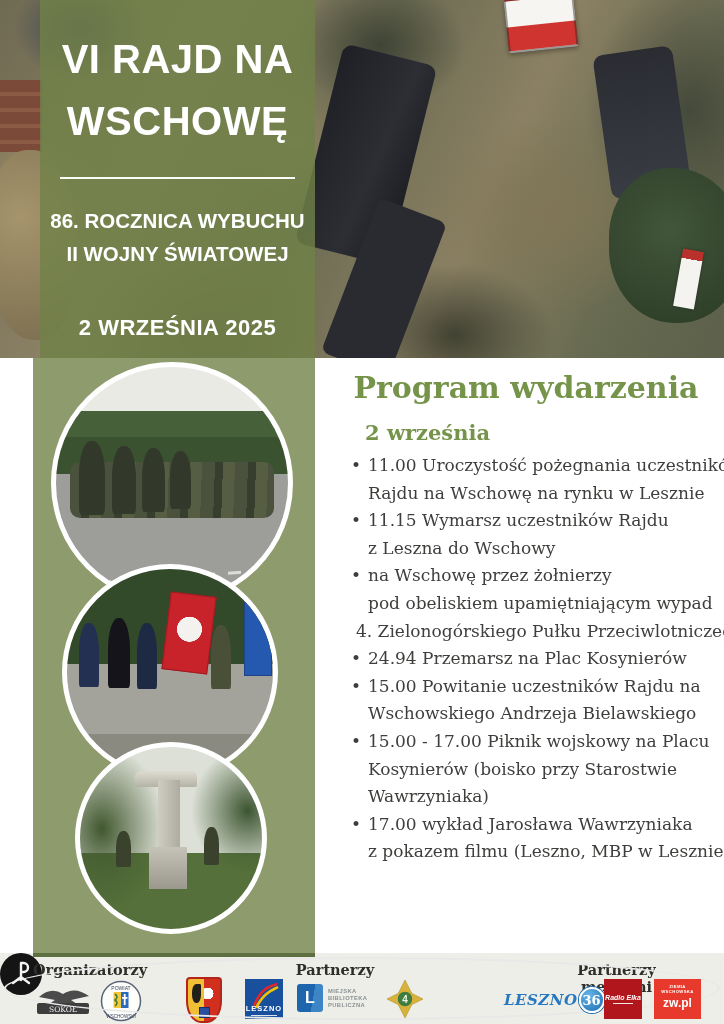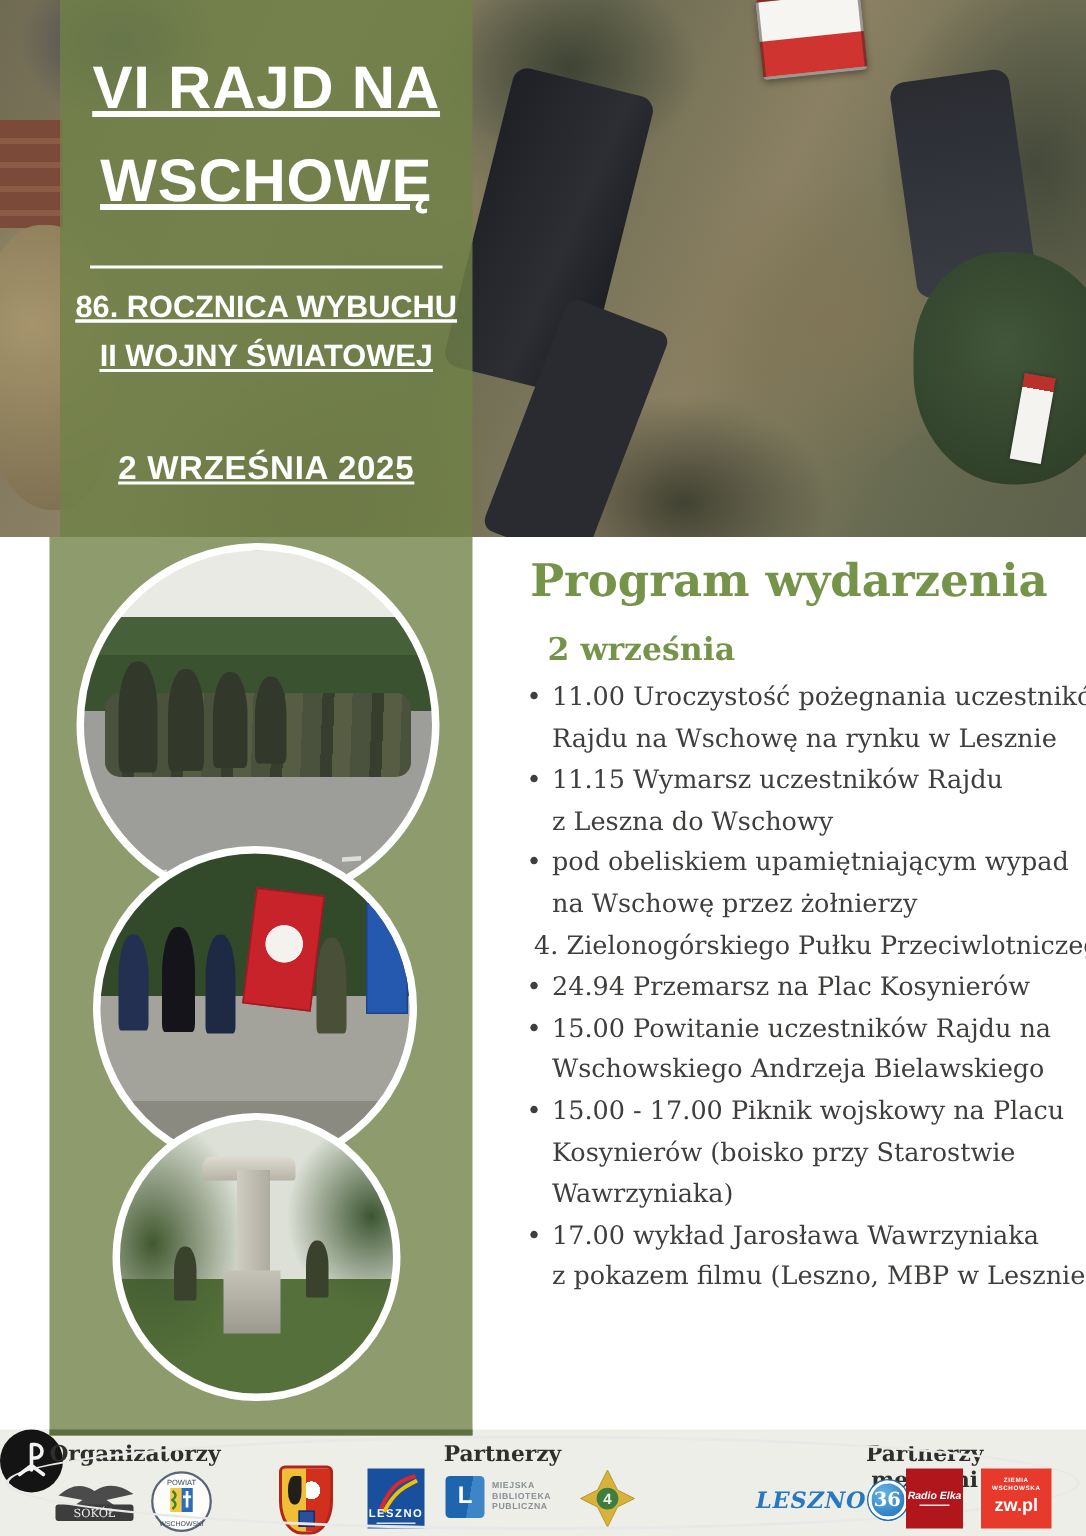--- a/index.html
+++ b/index.html
@@ -23,24 +23,24 @@
   .rifle-a{left:318px;top:52px;width:96px;height:205px;transform:rotate(14deg);background:linear-gradient(100deg,#1e2025,#2c2e34 60%,#1a1c20);border-radius:10px;}
   .rifle-b{left:348px;top:205px;width:72px;height:165px;transform:rotate(21deg);background:#292b31;border-radius:8px;}
   .gear-right{left:602px;top:50px;width:80px;height:145px;transform:rotate(-8deg);background:linear-gradient(#2a2c32,#3a3c44);border-radius:10px;}
   .beret{right:-20px;top:168px;width:135px;height:155px;background:radial-gradient(circle at 45% 40%,#41563a,#2b3a25);border-radius:46% 54% 50% 50%;}
   .beret-flag{left:678px;top:250px;width:21px;height:58px;transform:rotate(10deg);background:linear-gradient(#b8312b 0 16%,#f4f3ef 16%);box-shadow:0 0 3px rgba(0,0,0,.4);}
   .flag-patch{left:506px;top:-4px;width:66px;height:50px;transform:rotate(-6deg);background:linear-gradient(#f6f5f1 52%,#cf3430 52%);border:2px solid rgba(40,40,36,.45);border-radius:3px;box-shadow:0 2px 5px rgba(0,0,0,.35);}
 
   .hero-overlay{left:40px;top:0;width:275px;height:358px;background:rgba(112,129,72,.82);
     display:flex;flex-direction:column;align-items:center;text-align:center;color:#fff;
     font-family:"Liberation Sans",sans-serif;}
-  .hero-overlay *{position:static;text-decoration:underline;}
+  .hero-overlay *{position:static;}
   .title{margin-top:28px;font-size:40px;font-weight:700;line-height:62px;letter-spacing:.5px;}
   .divider{width:235px;height:2px;background:#fdfdf8;margin-top:25px;}
-  .subtitle{margin-top:9px;font-size:20.5px;font-weight:700;line-height:33px;}
+  .subtitle{margin-top:25px;font-size:20.5px;font-weight:700;line-height:33px;}
   .date-line{margin-top:45px;font-size:22px;font-weight:700;letter-spacing:.5px;}
 
   
   .column{position:absolute;left:33px;top:358px;width:282px;height:599px;background:#8e9b6c;
     border-bottom:4px solid #5e6f41;box-sizing:border-box;z-index:2;}
   .pc{position:absolute;border-radius:50%;border:5px solid #fff;box-sizing:border-box;overflow:hidden;}
   .pc1{left:18px;top:4px;width:242px;height:242px;z-index:1;
     background:linear-gradient(#e9eae4 0 19%,#46603a 19% 30%,#3a5230 30% 46%,#9d9d99 46% 100%);}
   .pc2{left:29px;top:206px;width:216px;height:216px;z-index:2;
     background:linear-gradient(#32492a 0 46%,#a3a29b 46% 80%,#8a8a80 80% 100%);}
@@ -193,22 +193,22 @@
     <div class="plist">
         <div class="p-item bulleted">
           <span class="p-line">11.00 Uroczystość pożegnania uczestników</span>
           <span class="p-line">Rajdu na Wschowę na rynku w Lesznie</span>
         </div>
         <div class="p-item bulleted">
           <span class="p-line">11.15 Wymarsz uczestników Rajdu</span>
           <span class="p-line">z Leszna do Wschowy</span>
         </div>
         <div class="p-item bulleted">
+          <span class="p-line">na Wschowę przez żołnierzy</span>
           <span class="p-line">pod obeliskiem upamiętniającym wypad</span>
-          <span class="p-line">na Wschowę przez żołnierzy</span>
         </div>
         <div class="p-item no-bullet">
           <span class="p-line">4. Zielonogórskiego Pułku Przeciwlotniczego</span>
         </div>
         <div class="p-item bulleted">
           <span class="p-line">24.94 Przemarsz na Plac Kosynierów</span>
         </div>
         <div class="p-item bulleted">
           <span class="p-line">15.00  Powitanie uczestników Rajdu na</span>
           <span class="p-line">Wschowskiego Andrzeja Bielawskiego</span>

